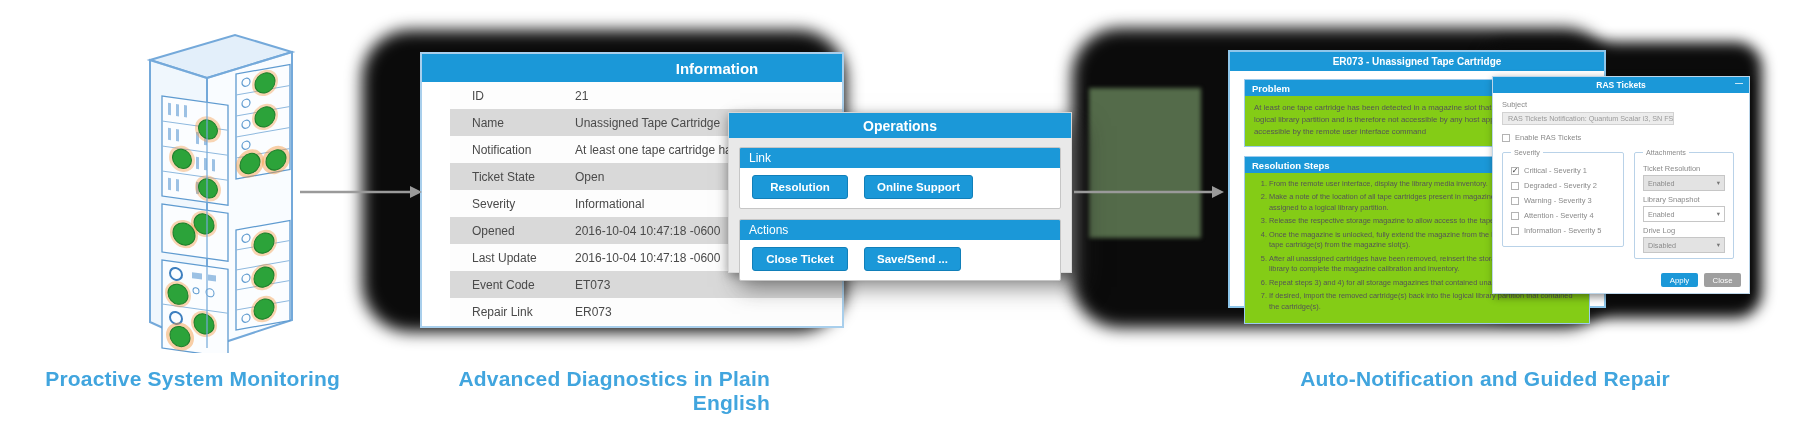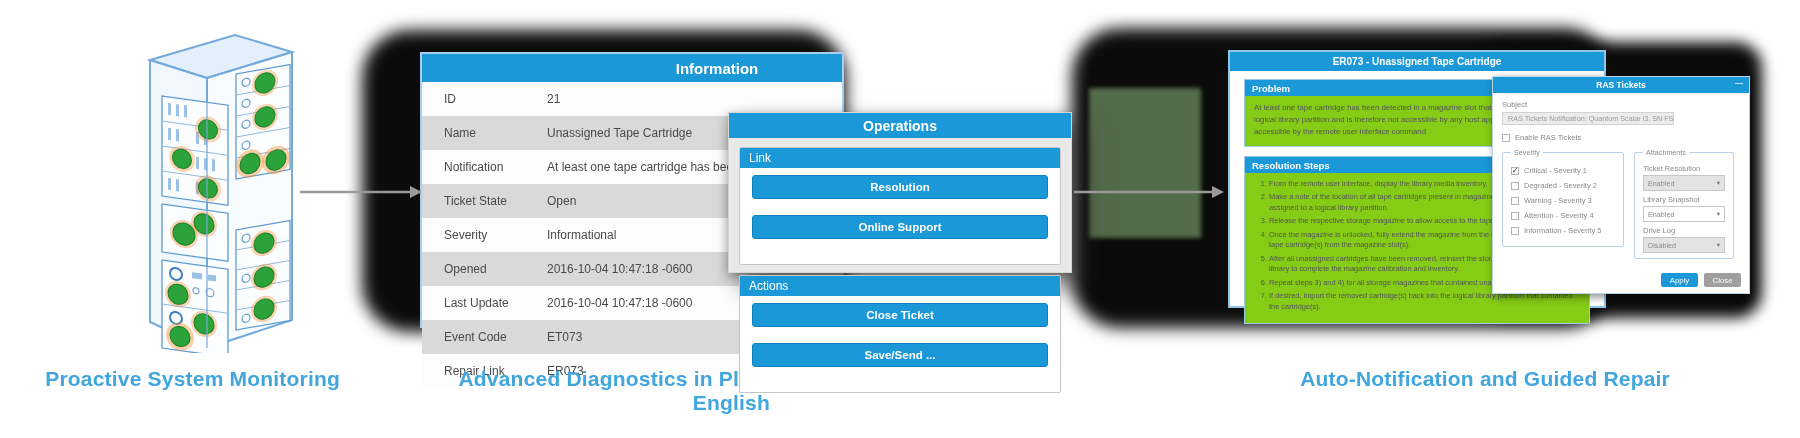--- a/index.html
+++ b/index.html
@@ -18,36 +18,36 @@
 
   
   .arrow { position: absolute; z-index: 6; }
 
   
   .info-panel { position: absolute; left: 420px; top: 52px; width: 424px; height: 276px;
                 background: #fff; border: 2px solid #a9cfec; z-index: 2; }
   .info-header { height: 28px; background: #1b98d8; color: #fff; font-weight: bold; font-size: 15px;
                  display: flex; align-items: center; justify-content: center; }
   .info-header span { transform: translateX(85px); }
-  .info-row { height: 34px; display: flex; align-items: center; font-size: 12px; color: #4a4a4a; overflow: hidden; background: #fdfdfd; }
+  .info-row { height: 27px; display: flex; align-items: center; font-size: 12px; color: #4a4a4a; overflow: hidden; background: #fdfdfd; margin-left: 28px; }
   .info-row.alt { background: #d9d9d9; }
   .info-label { width: 125px; padding-left: 22px; flex: none; }
   .info-value { flex: 1; white-space: nowrap; overflow: hidden; }
 
   
   .ops { position: absolute; left: 728px; top: 112px; width: 344px; height: 161px; background: #e9e9e9;
          border: 1px solid #d6d6d6; z-index: 4;
          box-shadow: 12px 14px 22px rgba(35,35,35,.55), 0 3px 10px rgba(0,0,0,.35); }
   .ops-header { height: 25px; background: #1b98d8; color: #fff; font-weight: bold; font-size: 14px;
                 display: flex; align-items: center; justify-content: center; }
   .ops-body { padding: 9px 10px; display: flex; flex-direction: column; gap: 10px; }
   .ops-section { background: #fff; border: 1px solid #c6c6c6; border-radius: 2px; overflow: hidden; }
   .ops-section-header { height: 20px; background: #1b98d8; color: #fff; font-weight: normal; font-size: 12px;
                         display: flex; align-items: center; padding-left: 9px; }
-  .ops-section-body { padding: 7px 12px 25px; display: flex; gap: 16px; flex-direction: column; }
+  .ops-section-body { padding: 7px 12px 9px; display: flex; gap: 16px; }
   .btn-blue { background: #1b98d8; color: #fff; font-weight: bold; font-size: 11.5px; border: 1px solid #117fb9;
               border-radius: 3px; height: 24px; min-width: 96px; padding: 0 12px;
               display: flex; align-items: center; justify-content: center; cursor: pointer; }
 
   
   .repair-dialog { position: absolute; left: 1228px; top: 50px; width: 378px; height: 258px;
                    background: #fff; border: 2px solid #8ec6ea; z-index: 3; }
   .rd-title { height: 19px; background: #1b98d8; color: #fff; font-size: 10px; font-weight: bold;
               display: flex; align-items: center; justify-content: center; }
   .rd-body { padding: 8px 14px; }

